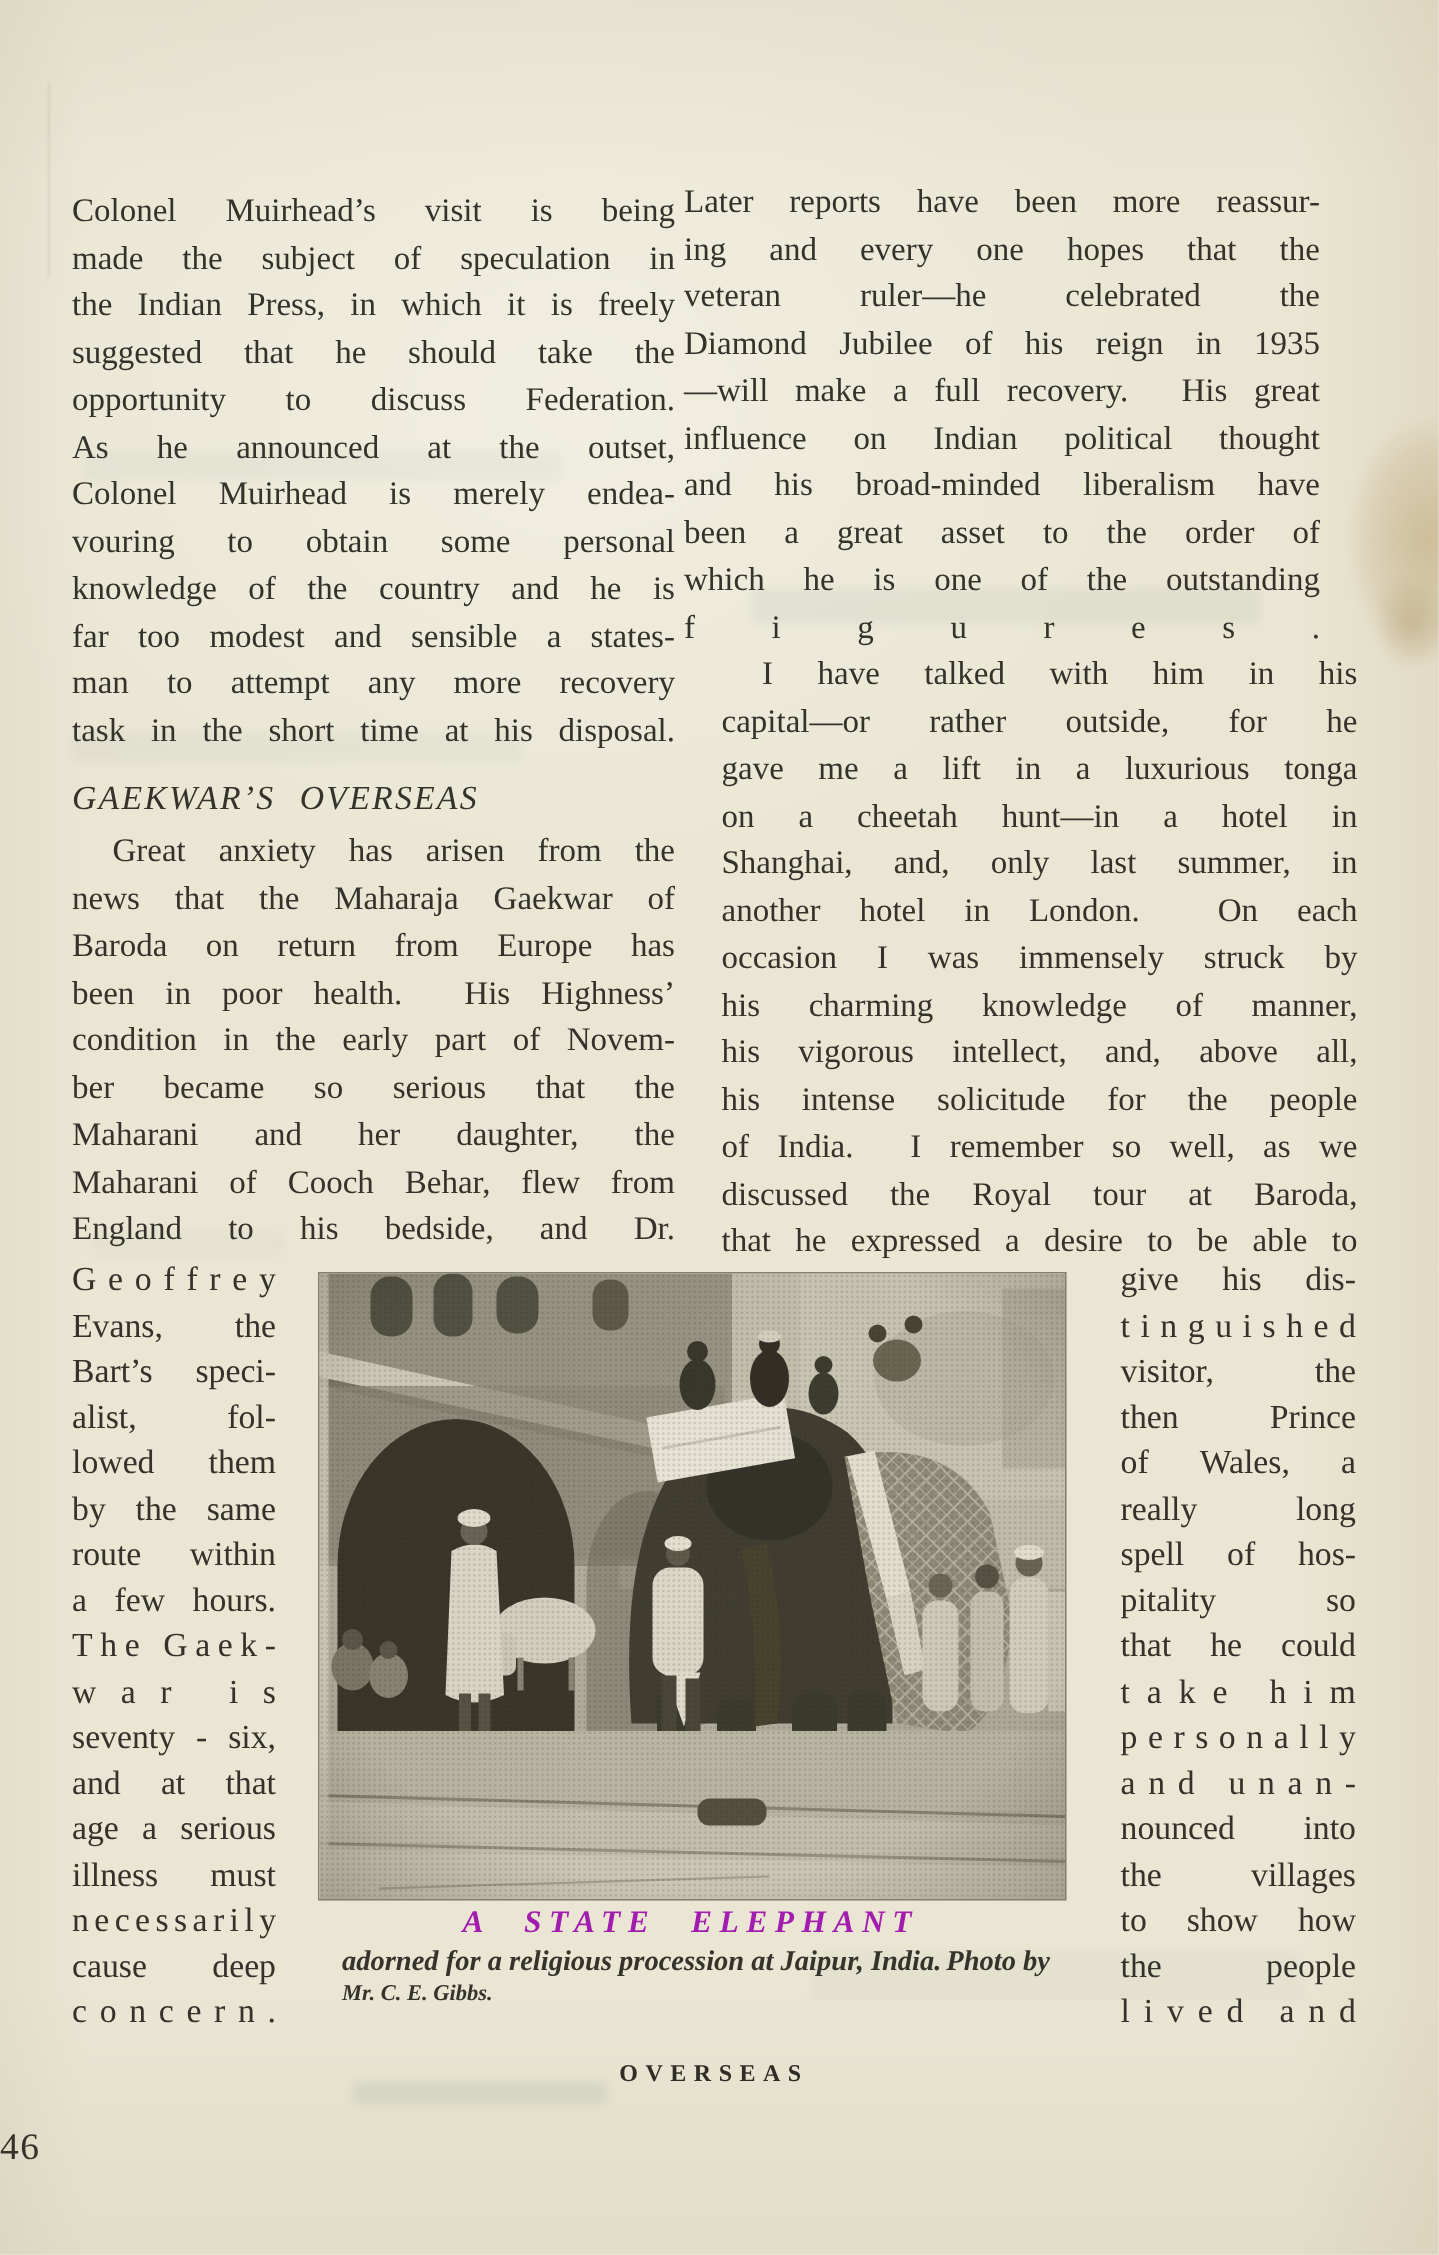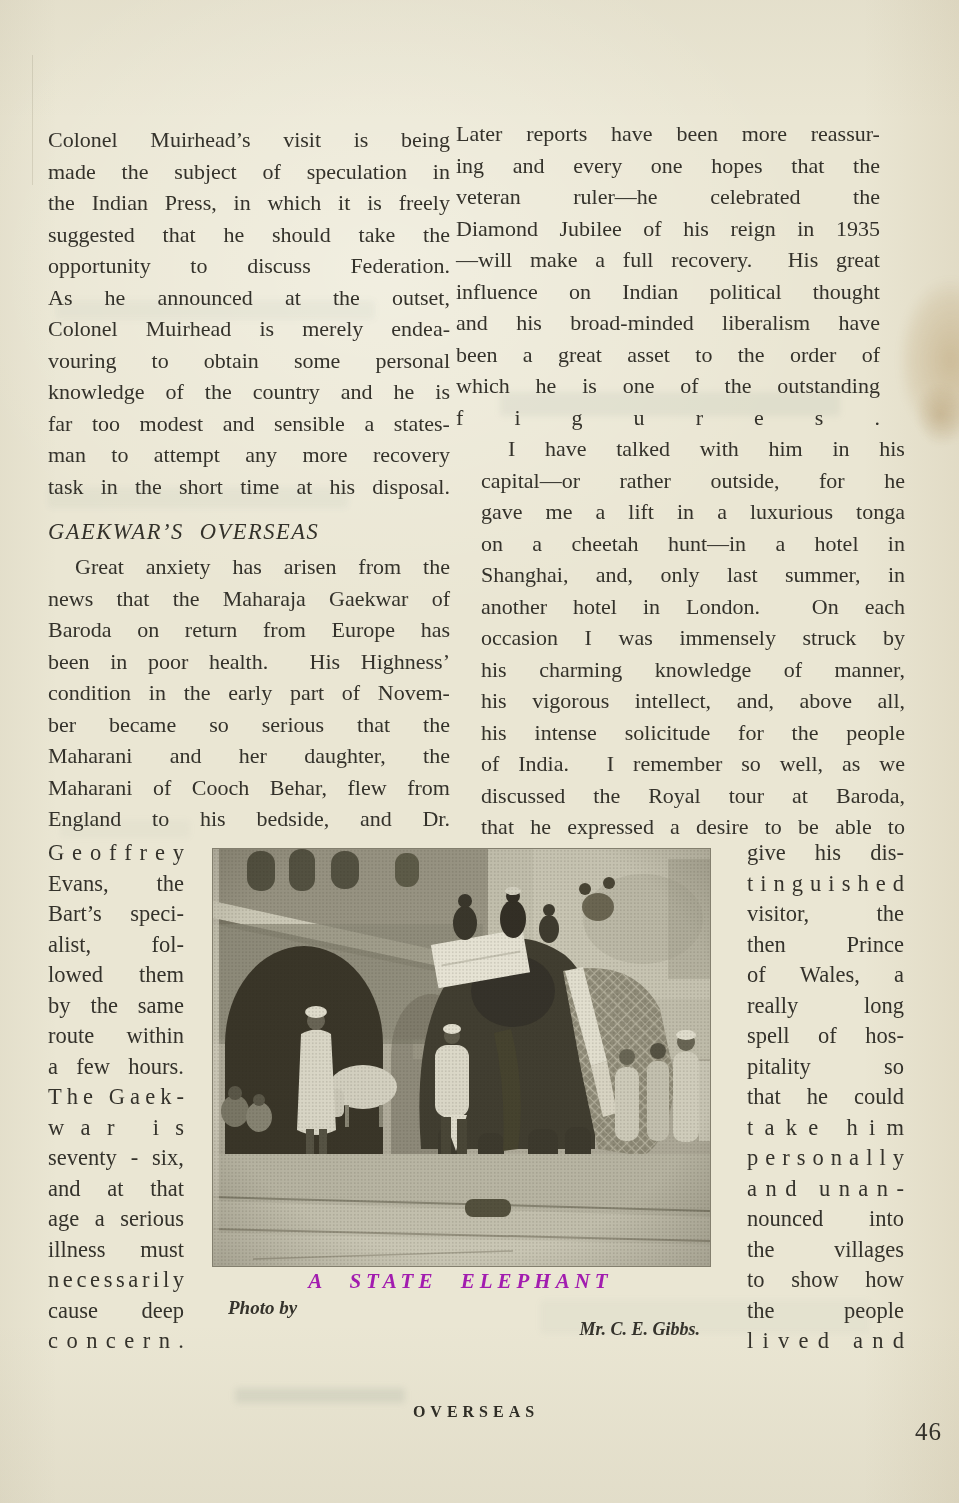--- a/index.html
+++ b/index.html
@@ -57,29 +57,29 @@
     position:absolute;left:212px;top:1268px;width:497px;
     text-align:center;font-style:italic;font-size:21px;line-height:26px;
     letter-spacing:5px;word-spacing:13px;font-weight:bold;color:#a21caf;
   }
   .cap-line{
     position:absolute;left:228px;top:1297px;width:472px;
     display:flex;justify-content:space-between;
     font-style:italic;font-weight:bold;font-size:19px;line-height:22px;color:#35332c;
   }
   .cap-credit{
-    position:absolute;left:228px;top:1318px;width:472px;text-align:right;
-    font-style:italic;font-weight:bold;font-size:18px;line-height:22px;color:#35332c;
+    position:absolute;left:228px;top:1318px;width:472px;text-align:left;
+    font-style:italic;font-weight:bold;font-size:15px;line-height:22px;color:#35332c;
   }
   .masthead{
     position:absolute;left:0;top:1374px;width:952px;text-align:center;
-    font-weight:bold;font-size:16px;letter-spacing:5px;color:#2f2d26;margin-top:29px;
+    font-weight:bold;font-size:16px;letter-spacing:5px;color:#2f2d26;
   }
   .pagenum{
-    position:absolute;left:0;top:1418px;width:942px;text-align:right;
+    position:absolute;left:0;top:1418px;width:942px;text-align:left;
     font-size:25px;letter-spacing:1px;color:#34322b;
   }
 </style>
 </head>
 <body>
 
 <div class="paper-light"></div>
 <div class="crease"></div>
 <div class="stain"></div>
 <div class="stain2"></div>
@@ -799,18 +799,19 @@
 
     <rect x="0" y="0" width="6" height="417" fill="#d8d5c3" opacity="0.8"></rect>
 
     <rect x="0" y="0" width="497" height="417" fill="url(#ht)"></rect>
     <rect x="0" y="0" width="497" height="417" fill="url(#vig)"></rect>
   </svg>
 </div>
 
 <div class="cap-title">A STATE ELEPHANT</div>
 <div class="cap-line">
+  <span>adorned for a religious procession at Jaipur, India.</span>
   <span>Photo by</span>
 </div>
 <div class="cap-credit">Mr. C. E. Gibbs.</div>
 
 <div class="masthead">OVERSEAS</div>
 <div class="pagenum">46</div>
 
 </body></html>

